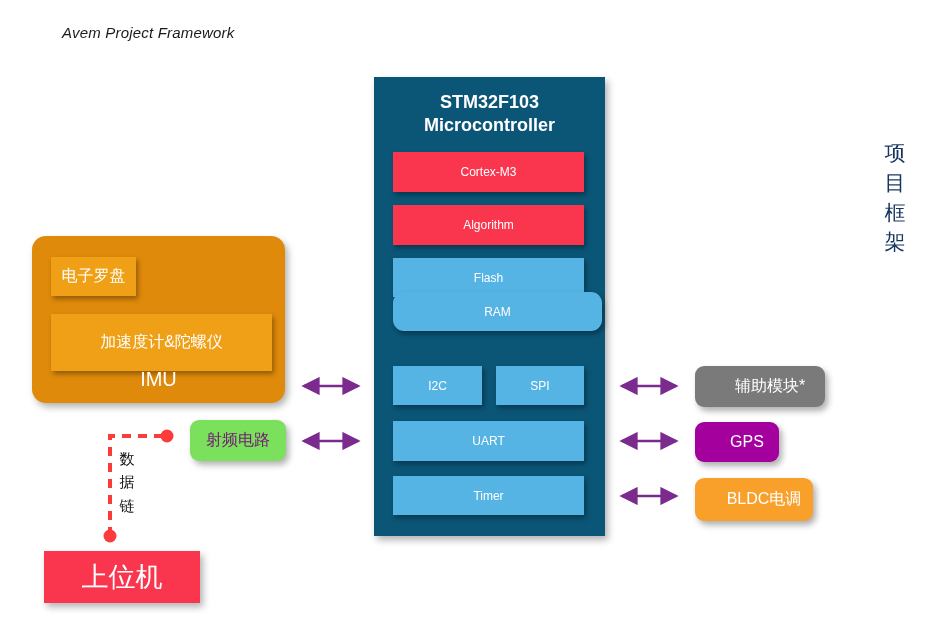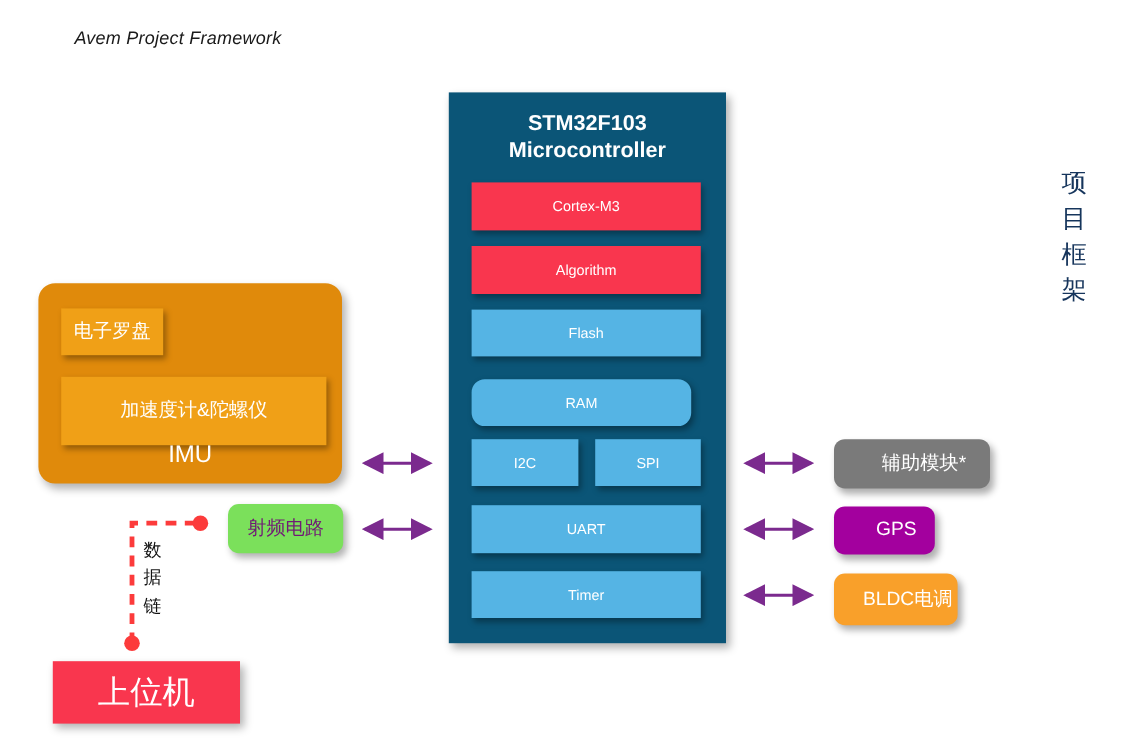--- a/index.html
+++ b/index.html
@@ -49,21 +49,21 @@
     box-shadow:2px 3px 5px rgba(0,0,0,.35);
     font-size:12px;
     box-sizing:border-box;
   }
   .blk.red{background:#f9364e;}
   .blk.cyan{background:#55b4e4;}
 
   #blk-cortex   {left:393px;top:152px;width:191px;height:40px;}
   #blk-algorithm{left:393px;top:205px;width:191px;height:40px;}
   #blk-flash    {left:393px;top:258px;width:191px;height:39px;}
-  #blk-ram      {left:393px;top:316px;width:183px;height:39px;border-radius:11px;}
+  #blk-ram      {left:393px;top:292px;width:209px;height:39px;border-radius:11px;}
   #blk-i2c      {left:393px;top:366px;width:89px;height:39px;}
   #blk-spi      {left:496px;top:366px;width:88px;height:39px;}
   #blk-uart     {left:393px;top:421px;width:191px;height:40px;}
   #blk-timer    {left:393px;top:476px;width:191px;height:39px;}
 
   
   #imu-box{
     position:absolute;left:32px;top:236px;
     width:253px;height:167px;
     background:#e08a0b;
@@ -92,21 +92,21 @@
     position:absolute;
     color:#ffffff;font-size:16px;
     display:flex;align-items:center;justify-content:center;
     border-radius:9px;
     box-shadow:3px 4px 6px rgba(0,0,0,.32);
     box-sizing:border-box;
     padding-left:20px;
   }
   #mod-aux  {left:695px;top:366px;width:130px;height:41px;background:#7a7a7a;}
   #mod-gps  {left:695px;top:422px;width:84px;height:40px;background:#a3009e;}
-  #mod-bldc {left:695px;top:478px;width:103px;height:43px;background:#f9a02a;text-align:right;}
+  #mod-bldc {left:695px;top:478px;width:118px;height:43px;background:#f9a02a;text-align:right;}
 
   
   #mod-rf{
     position:absolute;left:190px;top:420px;
     width:96px;height:41px;
     background:#7be05b;
     color:#701a75;font-size:16px;
     display:flex;align-items:center;justify-content:center;
     border-radius:9px;
     box-shadow:3px 4px 6px rgba(0,0,0,.30);

